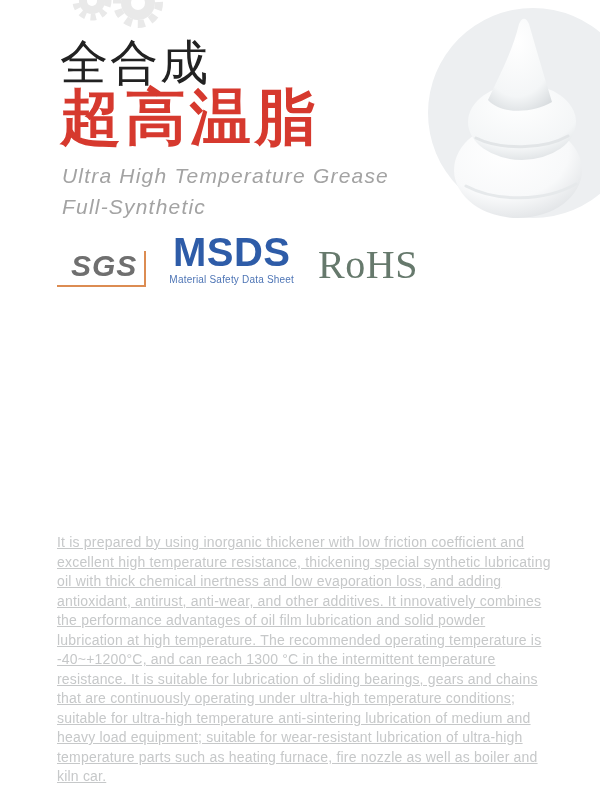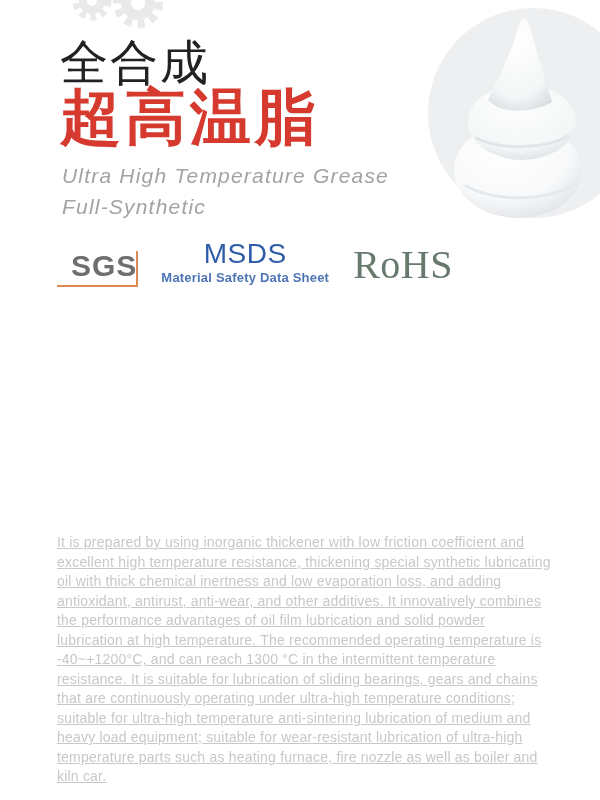--- a/index.html
+++ b/index.html
@@ -48,37 +48,37 @@
     position:absolute;left:62px;top:160px;
     font-style:italic;color:var(--subtitle-gray);
     font-size:21px;line-height:31px;letter-spacing:1.2px;white-space:nowrap;
   }
   .certs{
     position:absolute;left:57px;top:241px;
     display:flex;align-items:flex-end;gap:24px;height:46px;
   }
   .sgs{
     position:relative;
-    padding:0 0 4px 14px;
+    padding:0 8px 4px 14px;
     border-bottom:2px solid var(--sgs-orange);
     font-size:30px;font-weight:700;line-height:1;
-    color:var(--sgs-gray);letter-spacing:1px;
+    color:var(--sgs-gray);letter-spacing:1px;font-style:italic;
   }
   .sgs-vline{
     position:absolute;right:-1px;bottom:-2px;
     width:2px;height:36px;background:var(--sgs-orange);
   }
   .msds{display:flex;flex-direction:column;align-items:center;padding-bottom:2px;}
   .msds-main{
-    font-size:28px;font-weight:400;line-height:1;
+    font-size:40px;font-weight:700;line-height:1;
     color:var(--msds-blue);letter-spacing:0.5px;text-align:center;
   }
   .msds-sub{
-    font-size:13px;color:var(--msds-blue);
-    margin-top:2px;letter-spacing:0.2px;white-space:nowrap;font-weight:700;opacity:.85;
+    font-size:10px;color:var(--msds-blue);
+    margin-top:2px;letter-spacing:0.2px;white-space:nowrap;font-weight:400;opacity:.85;
   }
   .rohs{
     font-family:"Liberation Serif", serif;
     font-size:40px;line-height:1;color:var(--rohs-green);
     letter-spacing:0.5px;padding-bottom:2px;margin-top:8px;
   }
   .desc-cn{
     position:absolute;left:57px;top:297px;width:488px;
     font-size:20px;line-height:28px;color:var(--cn-text);
     text-align:justify;letter-spacing:0.5px;font-weight:500;

